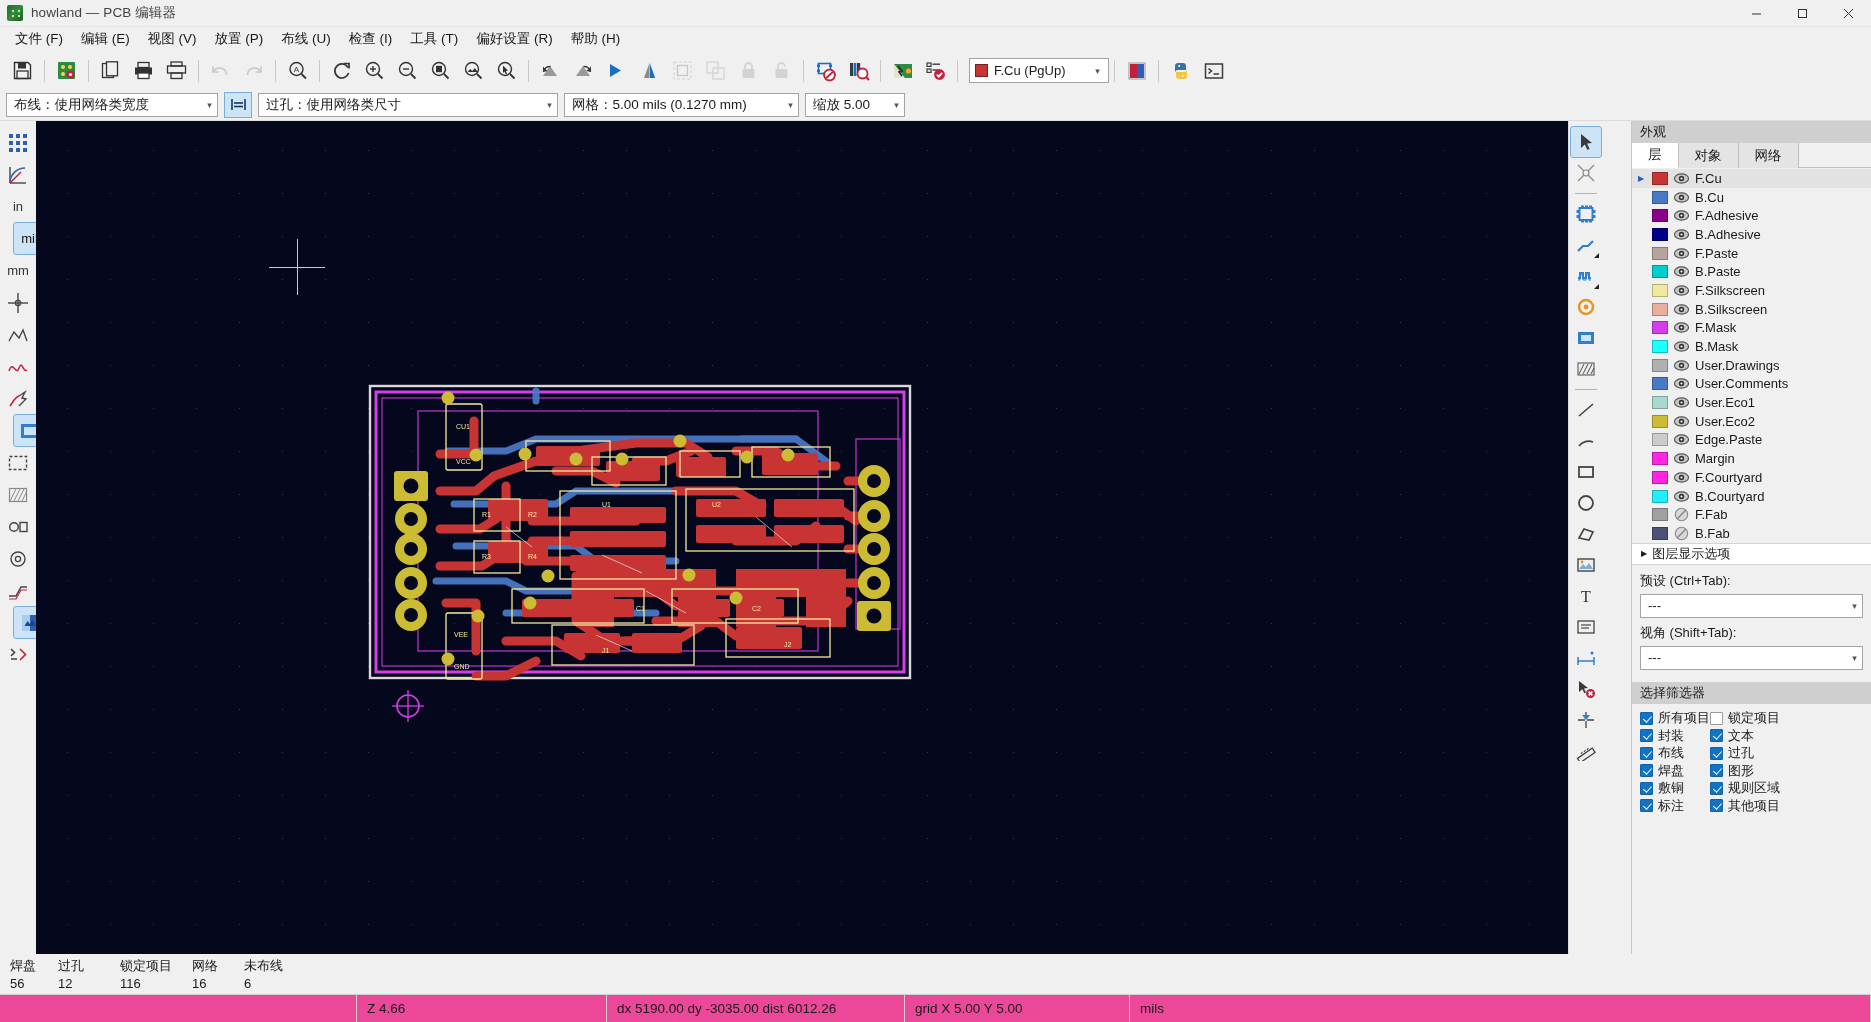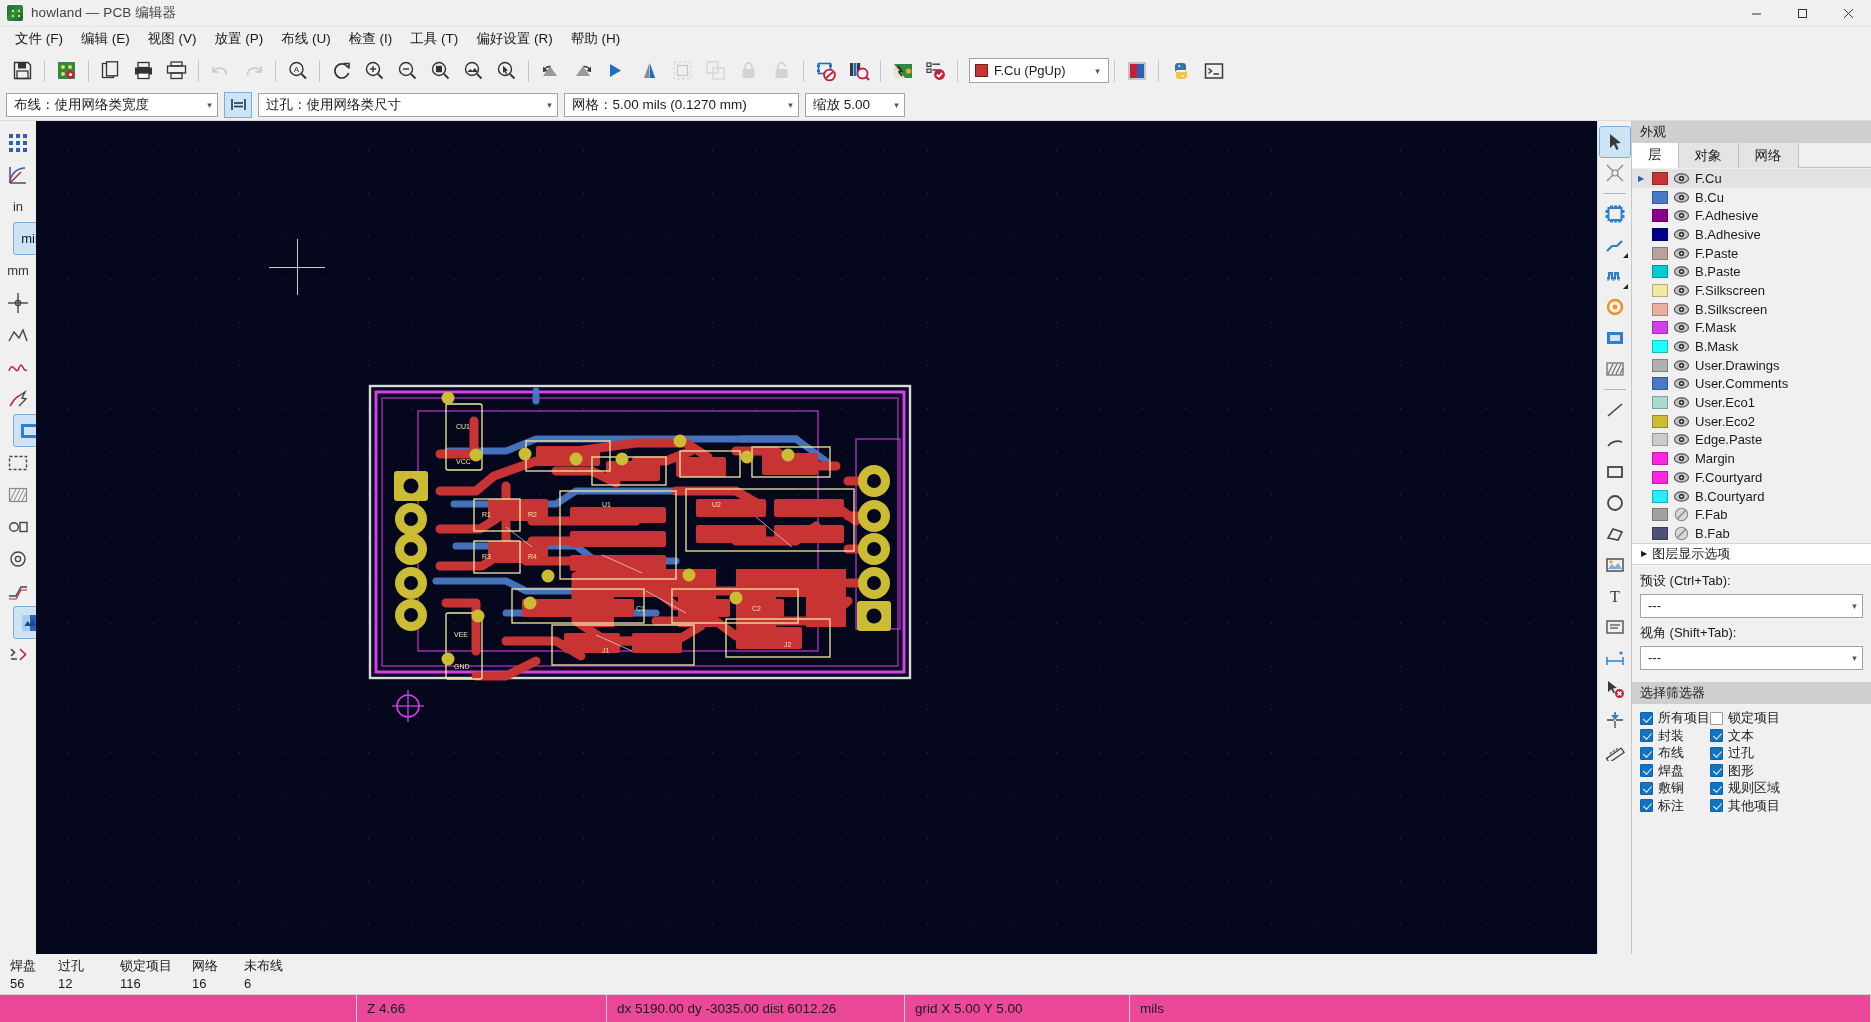--- a/index.html
+++ b/index.html
@@ -129,20 +129,21 @@
   }
   .rt-btn.active { background: #cde4f7; outline: 1px solid #7aaddb; }
   .rt-sep { width: 22px; height: 1px; background: #b5b5b5; margin: 4px 0; }
   .rt-corner { position: absolute; right: 2px; bottom: 2px; width: 0; height: 0;
     border-left: 5px solid transparent; border-bottom: 5px solid #222; }
 
   
   .appearance {
     width: 240px; flex: 0 0 240px; background: #f0f0f0; display: flex; flex-direction: column;
     border-left: 1px solid #c9c9c9;
+    margin-left: 29px;
   }
   .ap-title {
     height: 22px; background: #cfcfcf; display: flex; align-items: center;
     padding-left: 8px; font-size: 13px; color: #1a1a1a; flex: 0 0 22px;
   }
   .ap-tabs { display: flex; background: #f0f0f0; height: 25px; flex: 0 0 25px; border-bottom: 1px solid #c0c0c0; }
   .ap-tab {
     padding: 0 16px; height: 25px; display: flex; align-items: center;
     font-size: 13.5px; background: #e4e4e4; border-right: 1px solid #c0c0c0;
   }

